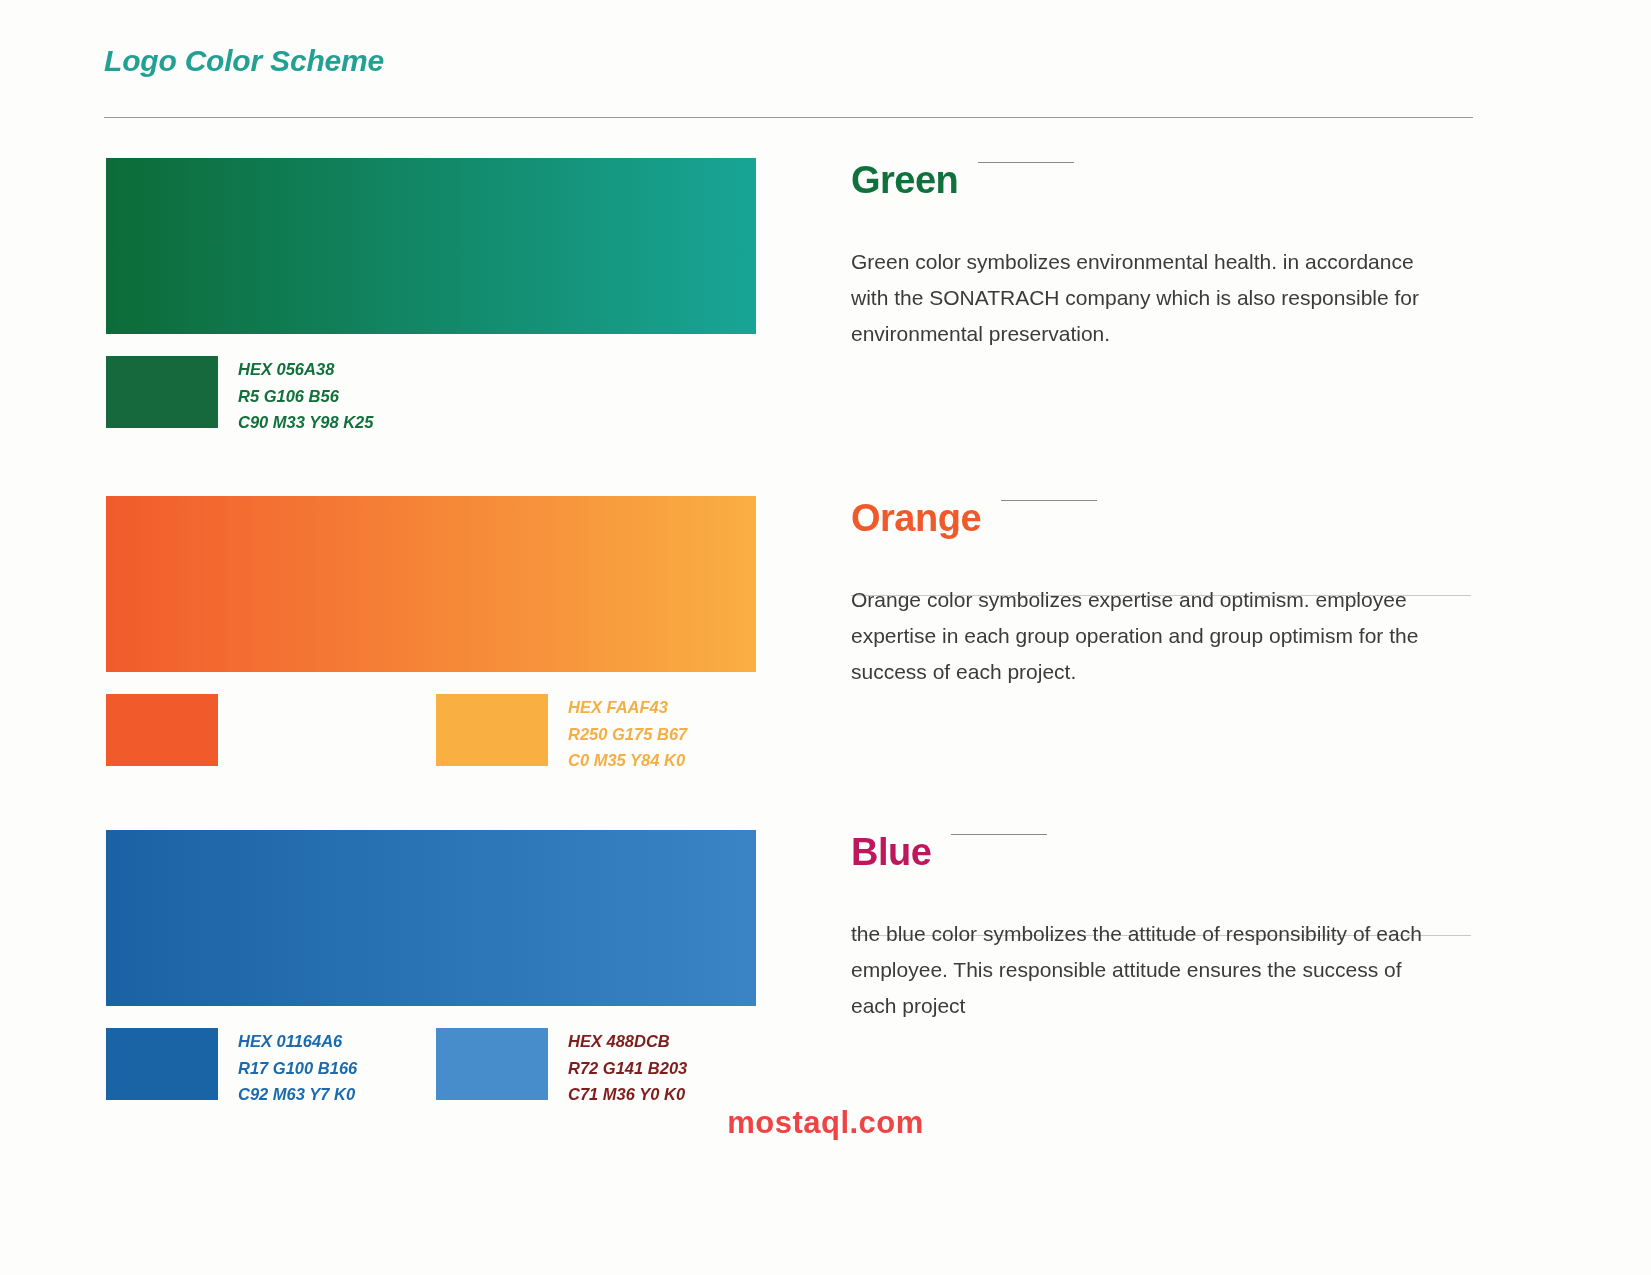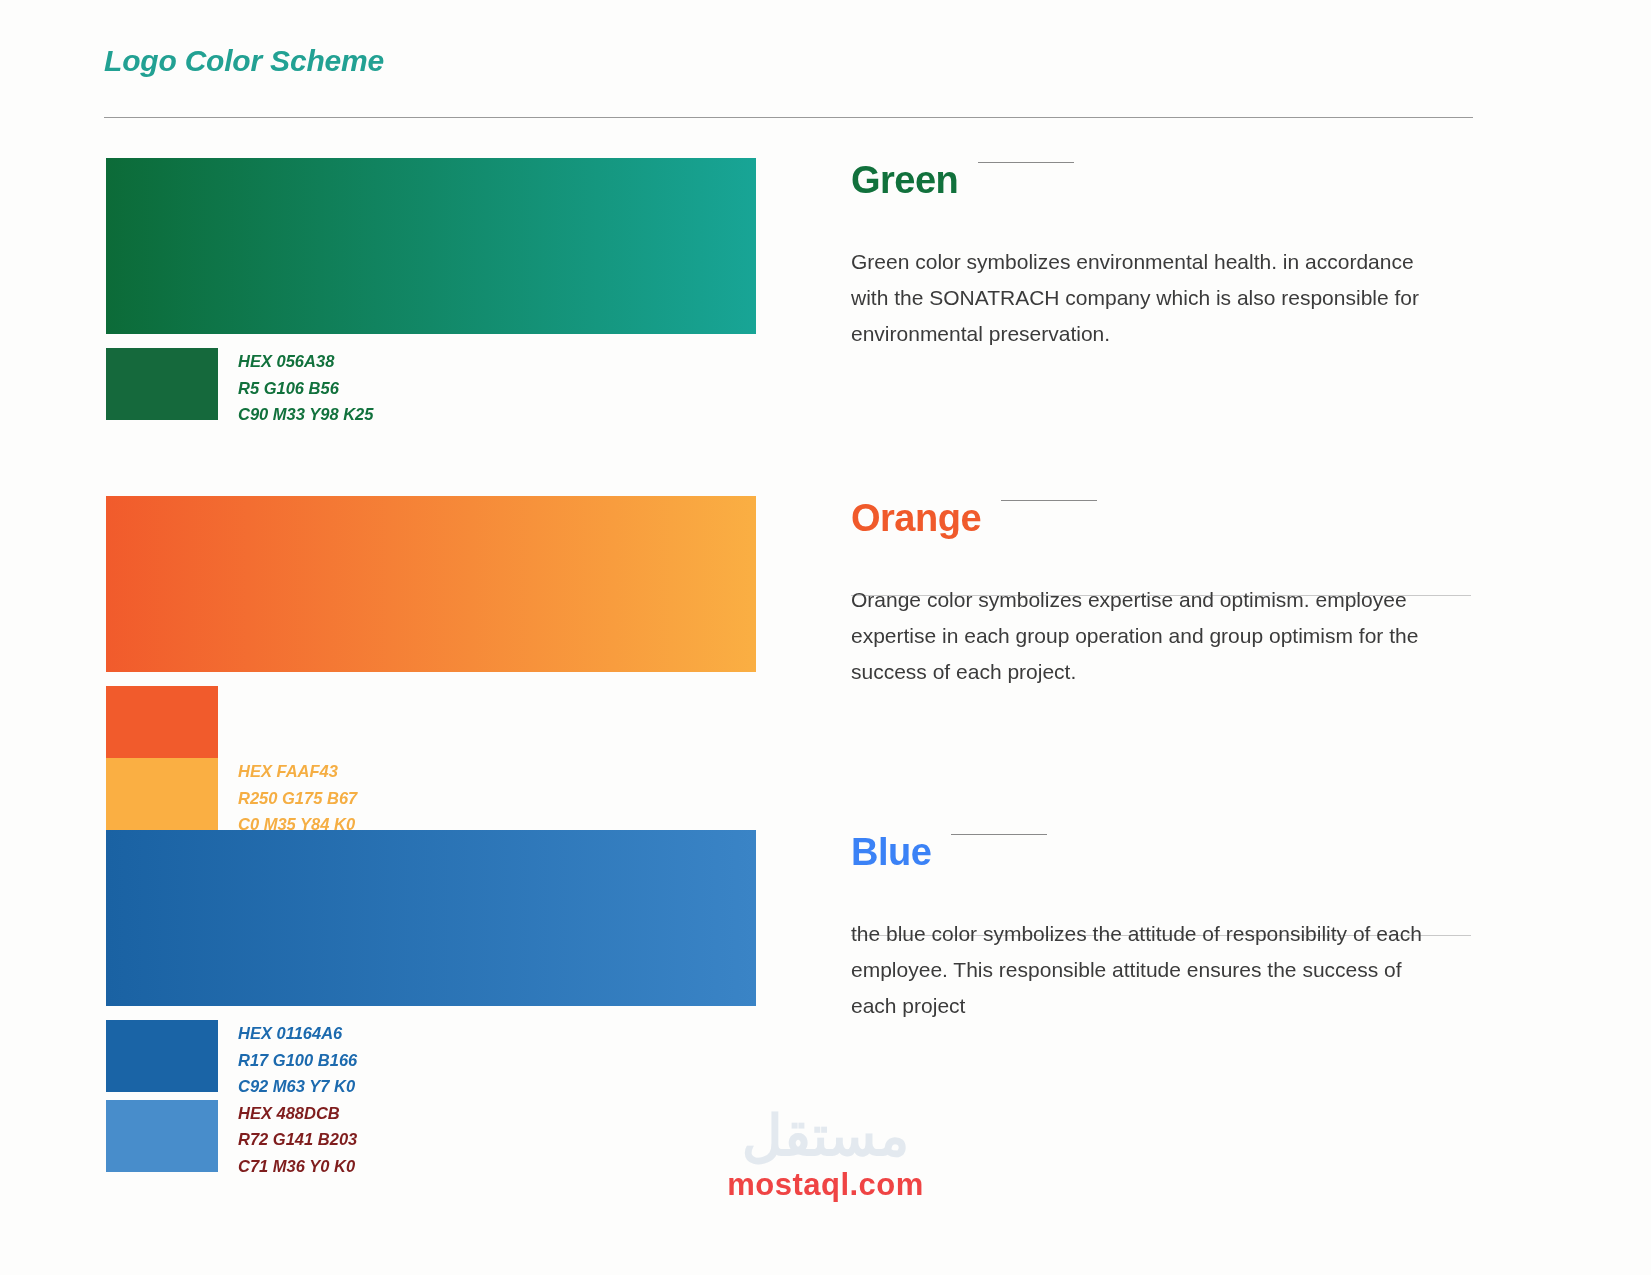--- a/index.html
+++ b/index.html
@@ -55,24 +55,23 @@
     left: 106px;
     top: 0;
     width: 650px;
     height: 176px;
   }
 
   
   .swatch-row {
     position: absolute;
     left: 106px;
-    top: 190px;
+    top: 198px;
     width: 660px;
     display: flex;
-    flex-direction: column;
   }
   .swatch-cell {
     display: flex;
     align-items: flex-start;
   }
   .swatch-cell.first { width: 330px; }
   .swatch-chip {
     width: 112px;
     height: 72px;
     flex: 0 0 auto;
@@ -228,25 +227,24 @@
         <div class="swatch-info" style="color: #7f1d1d;">
           <span class="ln">HEX  488DCB</span>
           <span class="ln">R72  G141  B203</span>
           <span class="ln">C71  M36  Y0  K0</span>
         </div>
       </div>
     </div>
 
     <div class="right-col">
       <div class="heading-wrap">
-        <div class="sec-heading" style="color: #3b82f6;">Blue</div>
+        <div class="sec-heading" style="color: #be185d;">Blue</div>
         <div class="heading-rule"></div>
       </div>
       <p class="sec-desc">the blue color symbolizes the attitude of responsibility of each employee. This responsible attitude ensures the success of each project</p>
     </div>
   </div>
 
   <div class="watermark">
-    <div class="wm-arabic">مستقل</div>
     <div class="wm-domain">mostaql.com</div>
   </div>
 
 </div>
 
 </body></html>

